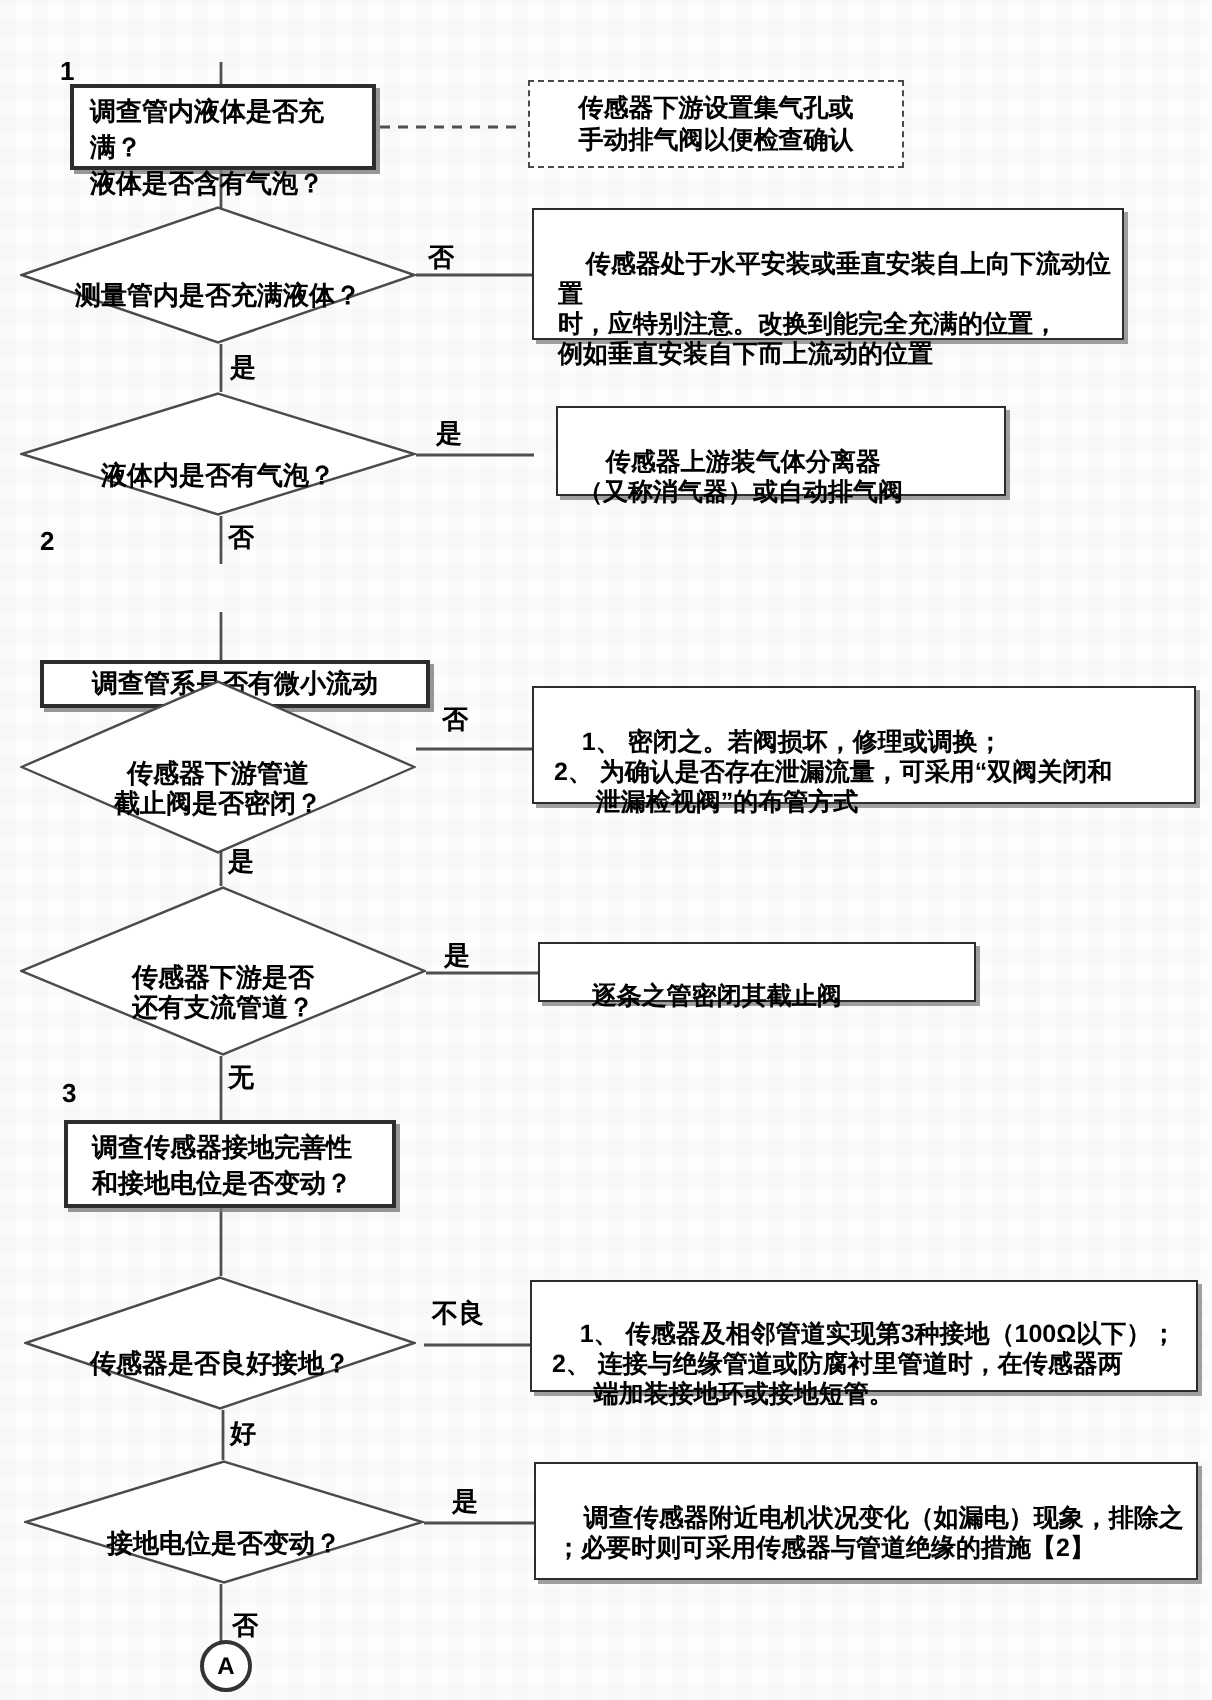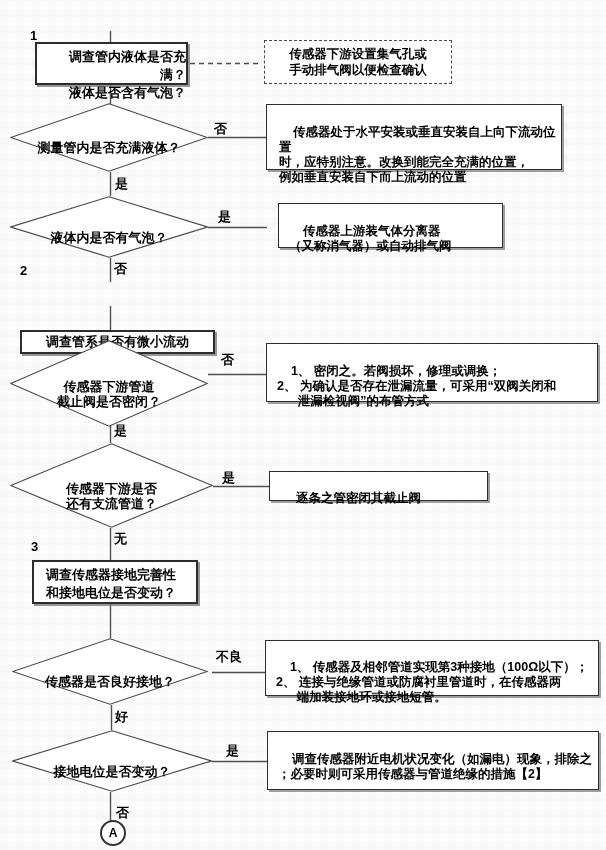--- a/index.html
+++ b/index.html
@@ -70,21 +70,21 @@
   </svg>
 
   <span class="section-label" style="left:30px;top:29px;">1</span>
   <span class="section-label" style="left:20px;top:264px;">2</span>
   <span class="section-label" style="left:31px;top:540px;">3</span>
 
   <div class="node rect center" style="left:82px;top:9px;width:56px;height:22px;border-width:2px;">
     <span class="txt">开始</span>
   </div>
 
-  <div class="node rect" style="left:35px;top:42px;width:153px;height:43px;padding:3px 0 0 8px;text-align:right;">
+  <div class="node rect" style="left:35px;top:42px;width:153px;height:43px;padding:3px 0 0 8px;">
     <span class="txt">调查管内液体是否充满？
 液体是否含有气泡？</span>
   </div>
 
   <div class="node dashedbox" style="left:264px;top:40px;width:188px;height:44px;">
     <span>传感器下游设置集气孔或
 手动排气阀以便检查确认</span>
   </div>
 
   <div class="node diamond" style="left:10px;top:103px;width:198px;height:69px;">

